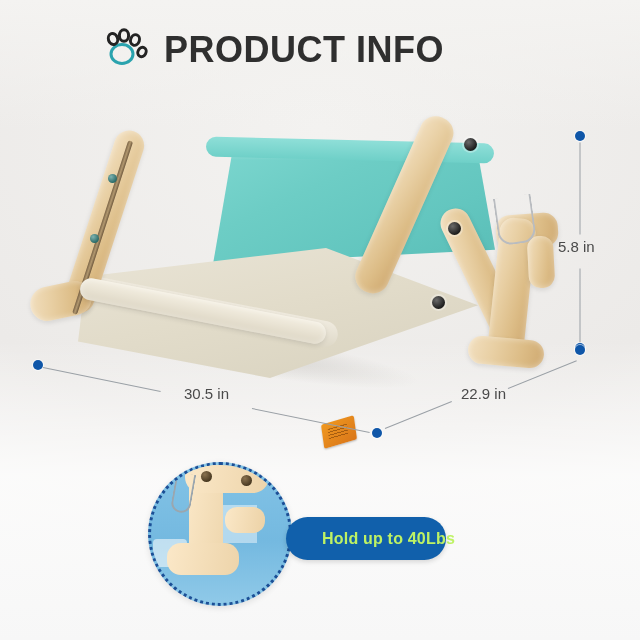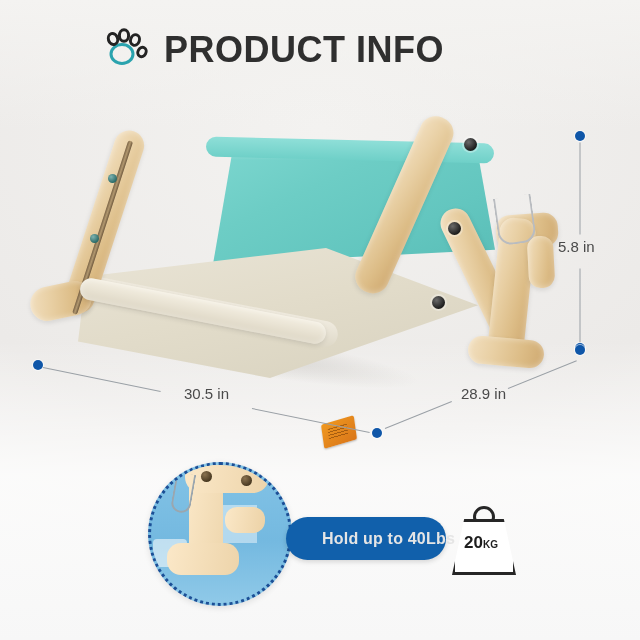--- a/index.html
+++ b/index.html
@@ -213,21 +213,21 @@
     background:radial-gradient(circle at 35% 32%,#8a7250,#4a3a22 70%);
   }
 
   .pill{
     position:absolute;left:286px;top:517px;width:160px;height:43px;
     border-radius:22px;background:#1160ab;
     display:flex;align-items:center;justify-content:center;
     box-shadow:0 2px 5px rgba(0,0,0,.14);
   }
   .pill span{
-    color:#e5e5e5;font-size:16px;font-weight:bold;letter-spacing:.2px;white-space:nowrap;margin-left:45px;
+    color:#bef264;font-size:16px;font-weight:bold;letter-spacing:.2px;white-space:nowrap;margin-left:45px;
   }
 
   .weight{position:absolute;left:452px;top:506px;width:58px;height:66px;}
   .weight .ring{
     position:absolute;left:21px;top:0;width:16px;height:16px;border-radius:50%;
     border:3px solid #262626;
   }
   .weight .body{
     position:absolute;left:0;top:13px;width:58px;height:50px;
     background:#fff;border:3px solid #262626;
@@ -303,21 +303,21 @@
   <div class="dline" style="left:580px;top:268px;width:76px;transform:rotate(90deg);"></div>
   <div class="dot" style="left:575px;top:343px;"></div>
 
   <div class="dot" style="left:33px;top:360px;"></div>
   <div class="dline" style="left:43px;top:367px;width:120px;transform:rotate(11.5deg);"></div>
   <div class="dlabel" style="left:184px;top:385px;">30.5 in</div>
   <div class="dline" style="left:252px;top:408px;width:120px;transform:rotate(11.5deg);"></div>
   <div class="dot" style="left:372px;top:428px;"></div>
 
   <div class="dline" style="left:385px;top:428px;width:72px;transform:rotate(-22deg);"></div>
-  <div class="dlabel" style="left:461px;top:385px;">28.9 in</div>
+  <div class="dlabel" style="left:461px;top:385px;">22.9 in</div>
   <div class="dline" style="left:508px;top:388px;width:74px;transform:rotate(-22deg);"></div>
   <div class="dot" style="left:575px;top:345px;"></div>
 
   <div class="feature">
     <div class="circle-inset">
       <div class="ci-pane"></div>
       <div class="ci-pane2"></div>
       <div class="ci-j"></div>
       <div class="ci-top"></div>
       <div class="ci-lip"></div>
@@ -325,21 +325,14 @@
       <div class="ci-wire"></div>
       <div class="ci-knob" style="left:50px;top:6px;"></div>
       <div class="ci-knob" style="left:90px;top:10px;"></div>
     </div>
   </div>
 
   <div class="pill">
     <span>Hold up to  40Lbs</span>
   </div>
 
-  <div class="weight">
-    <div class="ring"></div>
-    <div class="body"></div>
-    <div class="txt">
-      <span>20</span><small>KG</small>
-    </div>
-  </div>
 
 </div>
 
 </body></html>

